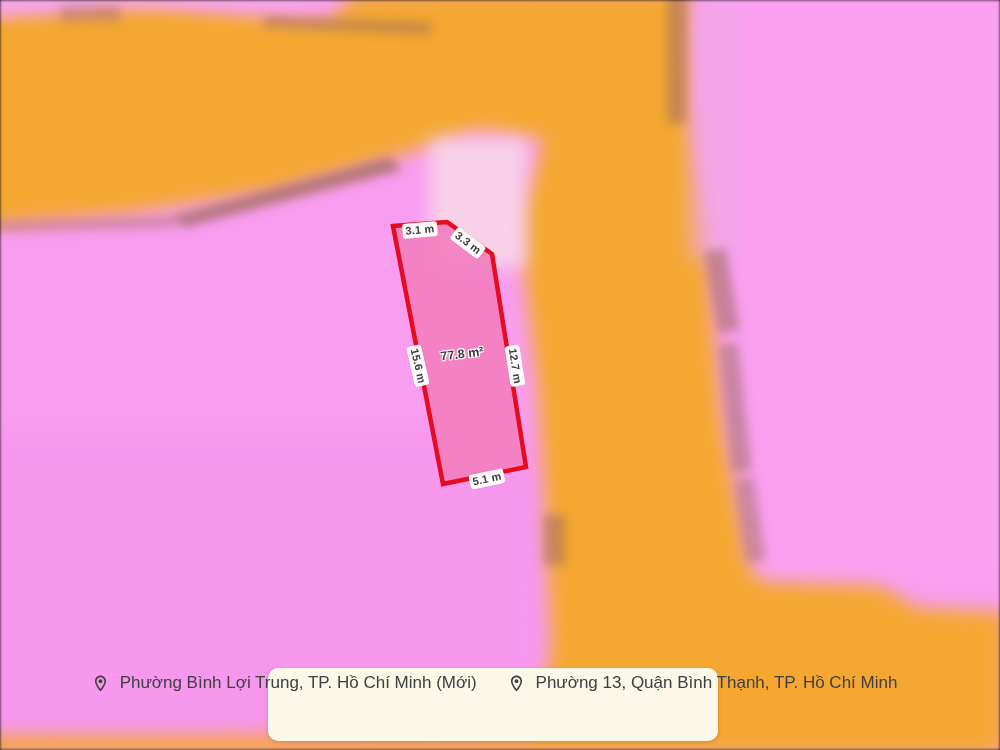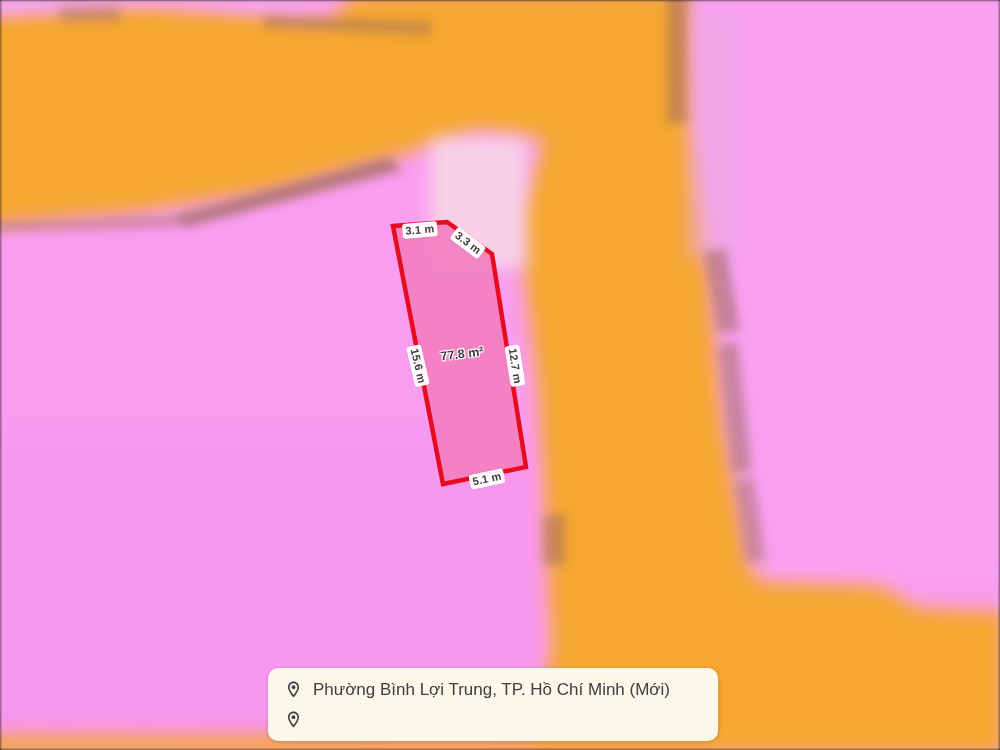--- a/index.html
+++ b/index.html
@@ -30,21 +30,21 @@
     position:absolute;left:462px;top:354px;
     transform:translate(-50%,-50%) rotate(-7deg);
     font-size:12.5px;font-weight:bold;color:#3d3d3d;white-space:nowrap;
     text-shadow:-1px -1px 0 #fff,1px -1px 0 #fff,-1px 1px 0 #fff,1px 1px 0 #fff,0 0 3px #fff;
   }
   
   .panel{
     position:absolute;left:268px;top:668px;width:450px;height:73px;
     background:#fbf7e9;border-radius:10px;
     box-shadow:0 1px 4px rgba(0,0,0,.18);
-    display:flex;flex-direction:column;justify-content:center;
+    display:flex;flex-direction:row;justify-content:center;
     padding:0;box-sizing:border-box;
   }
   .panel-row{
     display:flex;align-items:center;gap:10px;
     height:30px;padding:0 14px 0 16px;cursor:pointer;
   }
   .panel-row .pin{width:19px;height:19px;flex:0 0 auto;}
   .panel-row span{
     font-size:17px;color:#3c4043;white-space:nowrap;letter-spacing:0;
   }
@@ -111,16 +111,17 @@
     <div class="panel-row">
       <svg class="pin" viewBox="0 0 24 24">
         <path fill="#3c4043" d="M12 2C8.14 2 5 5.14 5 9c0 5.25 7 13 7 13s7-7.75 7-13c0-3.86-3.14-7-7-7zm0 2c2.76 0 5 2.24 5 5 0 2.88-2.88 7.19-5 9.92C9.92 16.19 7 11.88 7 9c0-2.76 2.24-5 5-5zm0 2.5A2.5 2.5 0 1 0 12 11.5 2.5 2.5 0 0 0 12 6.5z"></path>
       </svg>
       <span>Phường Bình Lợi Trung, TP. Hồ Chí Minh (Mới)</span>
     </div>
     <div class="panel-row">
       <svg class="pin" viewBox="0 0 24 24">
         <path fill="#3c4043" d="M12 2C8.14 2 5 5.14 5 9c0 5.25 7 13 7 13s7-7.75 7-13c0-3.86-3.14-7-7-7zm0 2c2.76 0 5 2.24 5 5 0 2.88-2.88 7.19-5 9.92C9.92 16.19 7 11.88 7 9c0-2.76 2.24-5 5-5zm0 2.5A2.5 2.5 0 1 0 12 11.5 2.5 2.5 0 0 0 12 6.5z"></path>
       </svg>
+      <span>Phường 13, Quận Bình Thạnh, TP. Hồ Chí Minh</span>
     </div>
   </div>
 
 </div>
 
 </body></html>

